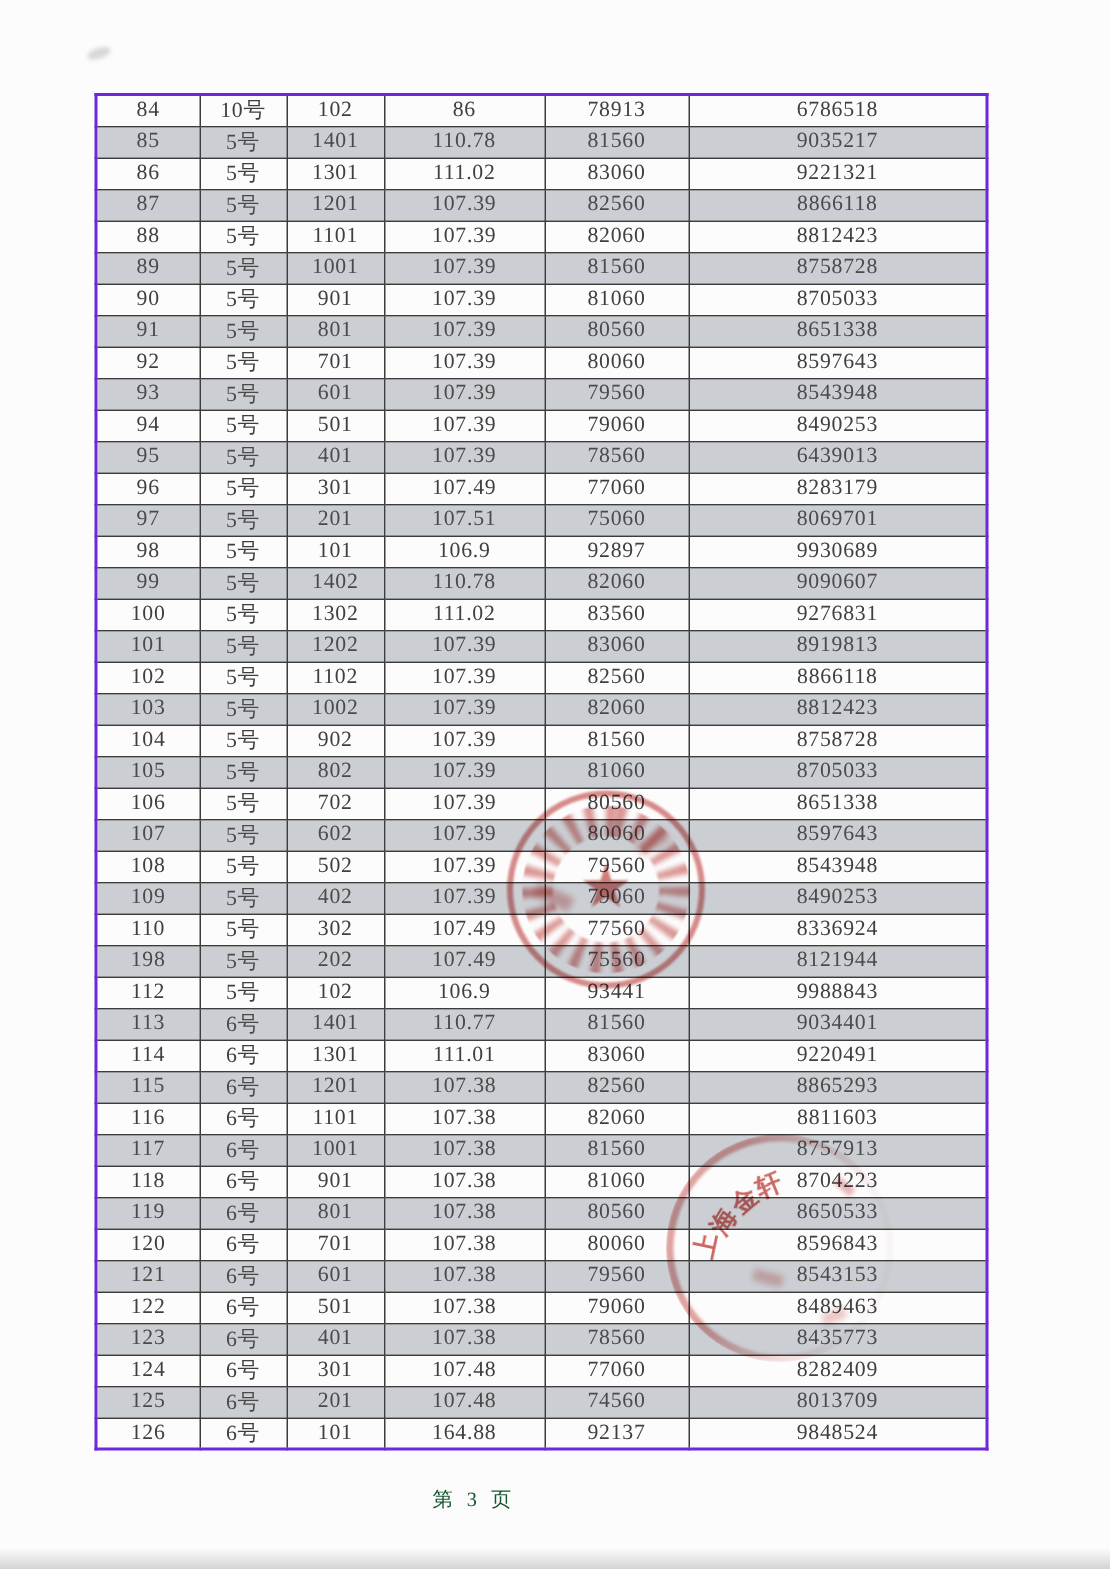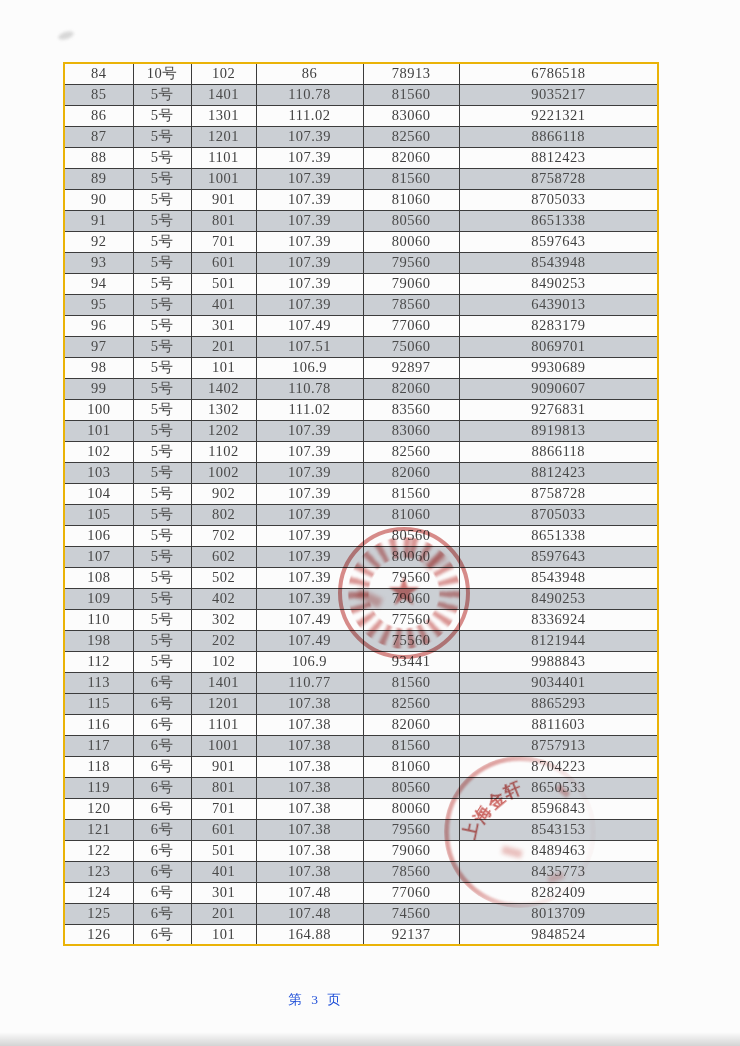--- a/index.html
+++ b/index.html
@@ -19,21 +19,21 @@
     transform:rotate(-18deg);
     filter:blur(1.5px);
   }
 
   
   table.price-table {
     position:absolute; left:63px; top:62px;
     width:594px;
     border-collapse:collapse;
     table-layout:fixed;
-    border:2px solid #eab308;
+    border:2px solid #6d28d9;
   }
   table.price-table td {
     border:1px solid #3c3c3c;
     height:21px;
     text-align:center;
     vertical-align:middle;
     font-size:14.5px;
     color:#3f3f3f;
     letter-spacing:.5px;
     white-space:nowrap;
@@ -100,21 +100,21 @@
   }
   .seal2 .dash3 {
     position:absolute; left:104px; top:118px; width:16px; height:7px;
     background:rgba(191,52,47,.28); filter:blur(2px); transform:rotate(-20deg);
   }
 
   
   .page-footer {
     position:absolute; left:0; top:991px; width:632px;
     text-align:center;
-    font-size:13.5px; color:#1d4ed8;
+    font-size:13.5px; color:#14532d;
     letter-spacing:3px;
   }
 
   
   .bottom-shade {
     position:absolute; left:0; bottom:0; width:740px; height:14px;
     background:linear-gradient(to bottom, rgba(0,0,0,0), rgba(0,0,0,.16));
   }
 </style>
 </head>
@@ -365,20 +365,28 @@
     <td>9988843</td>
   </tr>
       <tr class="shaded">
     <td>113</td>
     <td>6号</td>
     <td>1401</td>
     <td>110.77</td>
     <td>81560</td>
     <td>9034401</td>
   </tr>
+      <tr>
+    <td>114</td>
+    <td>6号</td>
+    <td>1301</td>
+    <td>111.01</td>
+    <td>83060</td>
+    <td>9220491</td>
+  </tr>
       <tr class="shaded">
     <td>115</td>
     <td>6号</td>
     <td>1201</td>
     <td>107.38</td>
     <td>82560</td>
     <td>8865293</td>
   </tr>
       <tr>
     <td>116</td>

